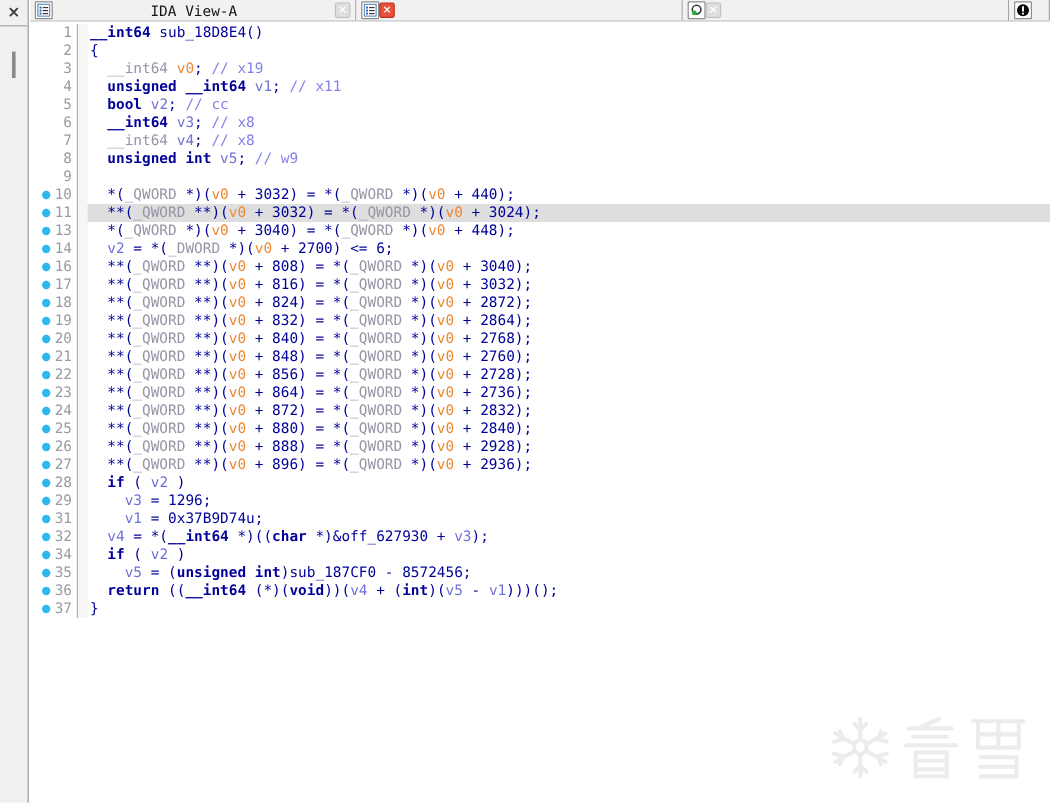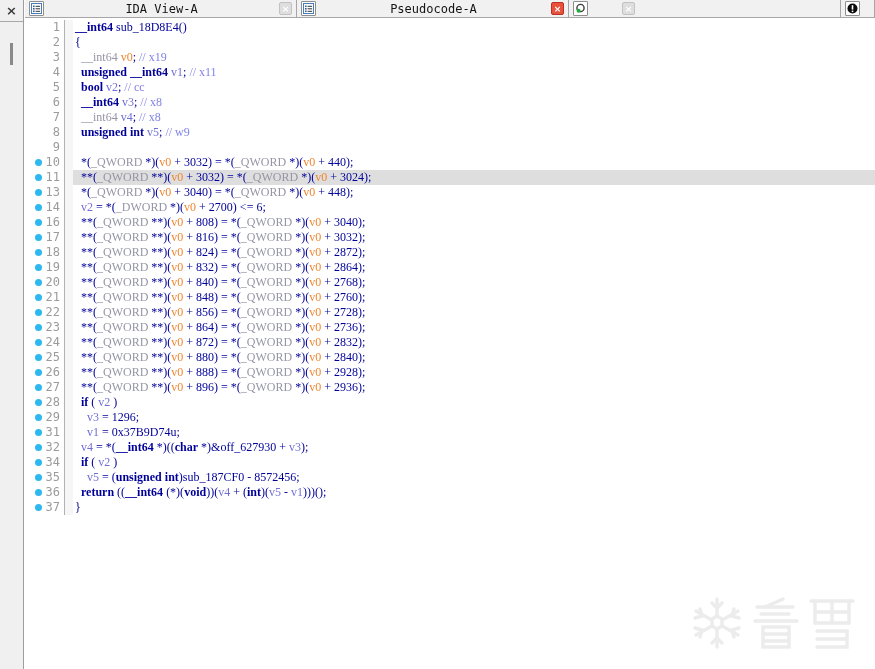--- a/index.html
+++ b/index.html
@@ -14,21 +14,21 @@
                 display:flex; align-items:center; justify-content:center;
                 font:bold 13px "DejaVu Sans", sans-serif; color:#3c3c3c; cursor:default; }
   #rail-scroll { position:absolute; left:0; top:23px; width:100%; height:646px; }
   #rail-thumb { position:absolute; left:10px; top:20px; width:3px; height:22px; background:#8a8a8a; }
 
   
   #tabbar { position:absolute; left:25px; top:0; right:0; height:18px;
             background:var(--tabbar-bg,#f1f1f1); border-bottom:1px solid #a6a6a6;
             display:flex; align-items:stretch; }
   .tab { display:flex; align-items:center; border-right:1px solid #a6a6a6;
-         padding:0 4px; position:relative; background:var(--tabbar-bg,#f1f1f1);gap:34px; }
+         padding:0 4px; position:relative; background:var(--tabbar-bg,#f1f1f1); }
   .tab.t1,.tab.t2,.tab.t3 { flex:0 0 272px; }
   .tab.t4 { flex:1 1 auto; }
   .tab-title { flex:1; text-align:center; font-size:12px; line-height:16px; color:#141414;
                white-space:nowrap; overflow:hidden; }
   .tool-icon { width:15px; height:15px; flex:0 0 15px; background:#fff;
                border:1px solid #8e8e8e; border-radius:1px;
                display:flex; align-items:center; justify-content:center; }
   .closebox { width:13px; height:13px; flex:0 0 13px; border-radius:2px;
               display:flex; align-items:center; justify-content:center;
               font:bold 9px "DejaVu Sans", sans-serif; color:#ffffff; }
@@ -38,21 +38,21 @@
   
   #panel { position:absolute; left:25px; top:18px; right:0; bottom:0; background:#fff;
            padding-top:2px; overflow:hidden; }
   .code-line { display:flex; height:15px; line-height:15px; font-size:12px; white-space:pre; }
   .cell-dot { flex:0 0 17px; display:flex; align-items:center; justify-content:flex-end; }
   .dot { width:7px; height:7px; border-radius:50%; background:var(--dot-cyan,#2eb8f0); }
   .cell-num { flex:0 0 22px; text-align:right; padding-right:4px;
               color:var(--line-num,#9b9b9b); font-size:12px; }
   .cell-gutterline { flex:0 0 1px; background:#b2b2b2; }
   .cell-strip { flex:0 0 8px; background:#f6f6f6; }
-  .cell-code { flex:1 1 auto; padding-left:2px; color:var(--code-navy,#000099);font-family:Liberation Serif, serif; }
+  .cell-code { flex:1 1 auto; padding-left:2px; color:var(--code-navy,#000099); }
   .cell-code.hl { background:var(--hl-bg,#dedede); }
   .tk-kw   { color:var(--code-navy,#000099); font-weight:bold; }
   .tk-type { color:var(--type-gray,#9595a5); }
   .tk-var  { color:var(--var-lavender,#7070d8); }
   .tk-v0   { color:var(--v0-orange,#ef8733); }
   .tk-com  { color:var(--comment-blue,#8282e8); }
 
   
   #watermark { position:absolute; right:20px; bottom:18px; display:flex;
                align-items:center; gap:10px; pointer-events:none; }
@@ -96,21 +96,20 @@
         <svg width="11" height="11" viewBox="0 0 11 11">
           <rect x="0.5" y="0.5" width="10" height="10" fill="#ffffff" stroke="#4a7ebb"></rect>
           <rect x="2" y="2.5" width="1.6" height="1.6" fill="#2a5fae"></rect>
           <rect x="2" y="5" width="1.6" height="1.6" fill="#2a5fae"></rect>
           <rect x="2" y="7.5" width="1.6" height="1.6" fill="#2a5fae"></rect>
           <rect x="4.6" y="2.8" width="4.5" height="1" fill="#333"></rect>
           <rect x="4.6" y="5.3" width="4.5" height="1" fill="#333"></rect>
           <rect x="4.6" y="7.8" width="4.5" height="1" fill="#333"></rect>
         </svg>
       </span>
-      <span class="tab-title">Pseudocode-A</span>
       <span class="closebox active">×</span>
     </div>
 
     <div class="tab t3">
       <span class="tool-icon">
         <svg width="11" height="11" viewBox="0 0 11 11">
           <circle cx="5.5" cy="5" r="3.6" fill="none" stroke="#3c3c3c" stroke-width="1.4"></circle>
           <circle cx="3.6" cy="7.8" r="2" fill="#1fae3a"></circle>
         </svg>
       </span>

